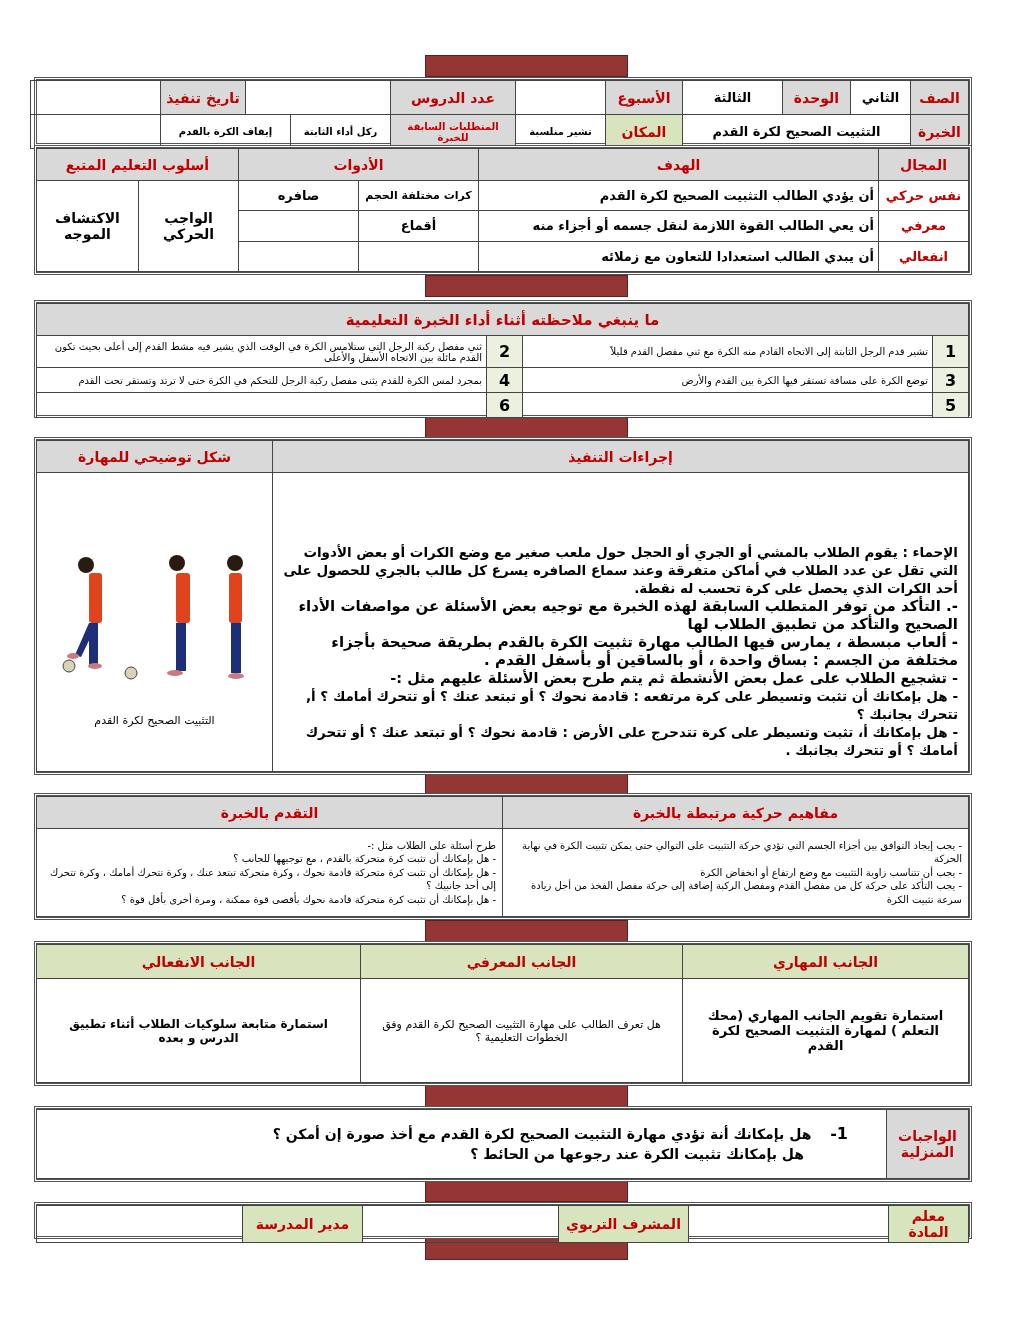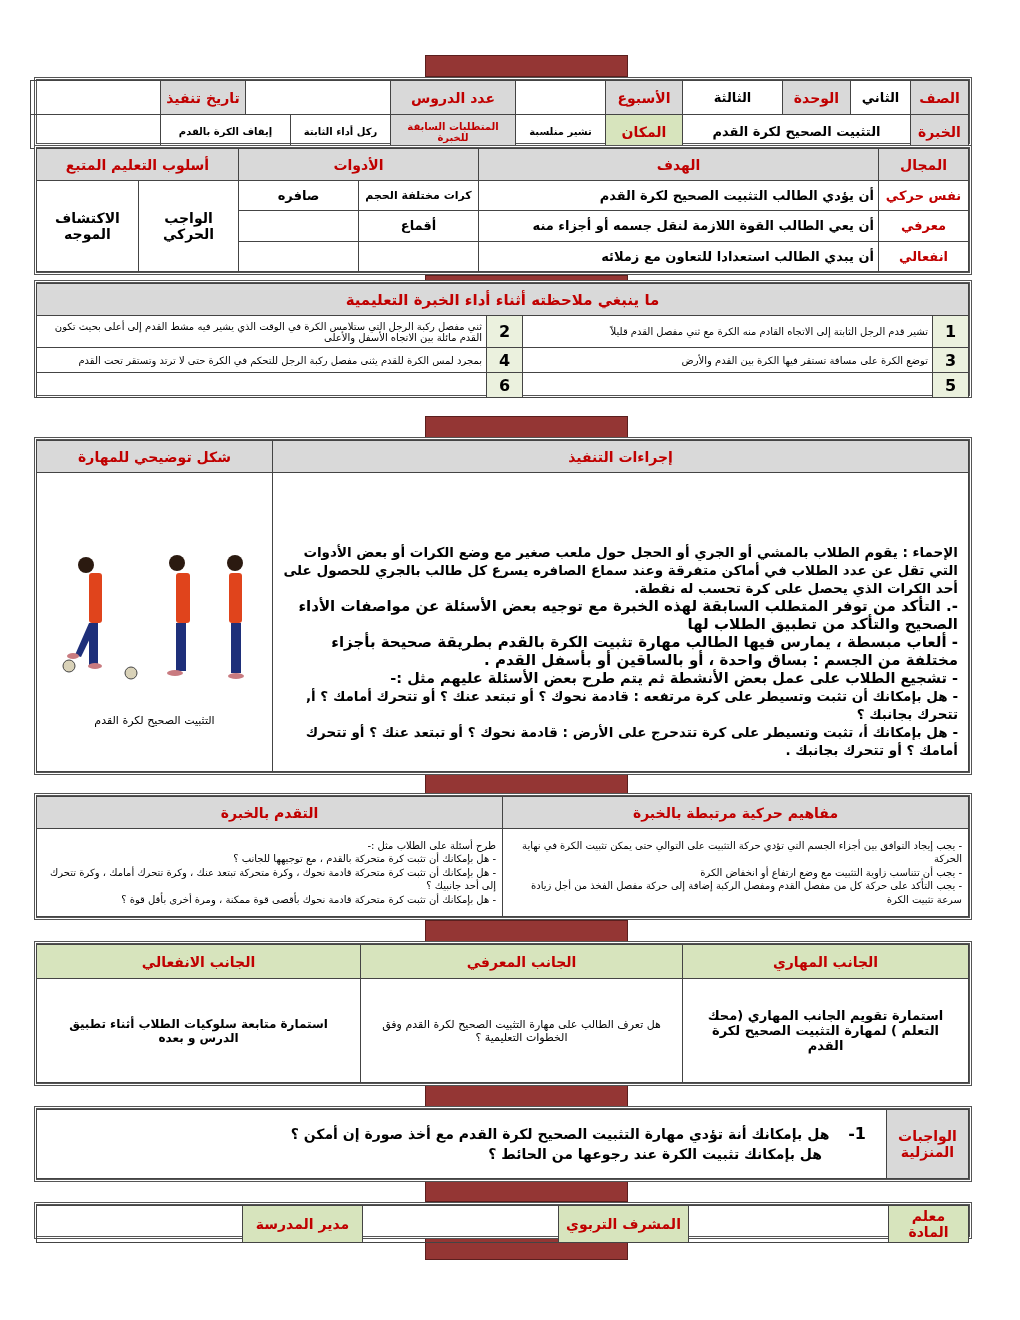--- a/index.html
+++ b/index.html
@@ -109,21 +109,21 @@
     <tr>
       <td class="red">انفعالي</td>
       <td class="right bold">أن يبدي الطالب استعدادا للتعاون مع زملائه</td>
       <td></td>
       <td></td>
     </tr>
   </tbody>
     </table>
 </div>
 
-<div class="section" style="left:34px; top:280px; width:938px; height:118px;">
+<div class="section" style="left:34px; top:300px; width:938px; height:118px;">
   <table>
     <colgroup>
       <col style="width:36px">
         <col style="width:410px">
         <col style="width:36px">
         <col style="width:450px">
     </colgroup>
     <tbody>
         <tr style="height:32px;">
       <td colspan="4" class="hdr" style="font-size:15px;">ما ينبغي ملاحظته أثناء أداء الخبرة التعليمية</td>
@@ -258,21 +258,21 @@
 
 <div class="section" style="left:34px; top:1106px; width:938px; height:76px;">
   <table>
     <colgroup>
         <col style="width:82px">
         <col style="width:850px">
       </colgroup>
     <tbody>
         <tr>
       <td class="hdr">الواجبات المنزلية</td>
-      <td class="right bold" style="font-size:14px; padding-right:20px; line-height:20px;">
+      <td class="right bold" style="font-size:14px; padding-right:38px; line-height:20px;">
         <div>
           <span style="font-size:16px; margin-left:14px;">1-</span>
           <span>هل بإمكانك أنة تؤدي مهارة التثبيت الصحيح لكرة القدم مع أخذ صورة إن أمكن ؟</span>
         </div>
         <div style="padding-right:44px;">هل بإمكانك تثبيت الكرة عند رجوعها من الحائط ؟</div>
       </td>
     </tr>
   </tbody>
     </table>
 </div>

